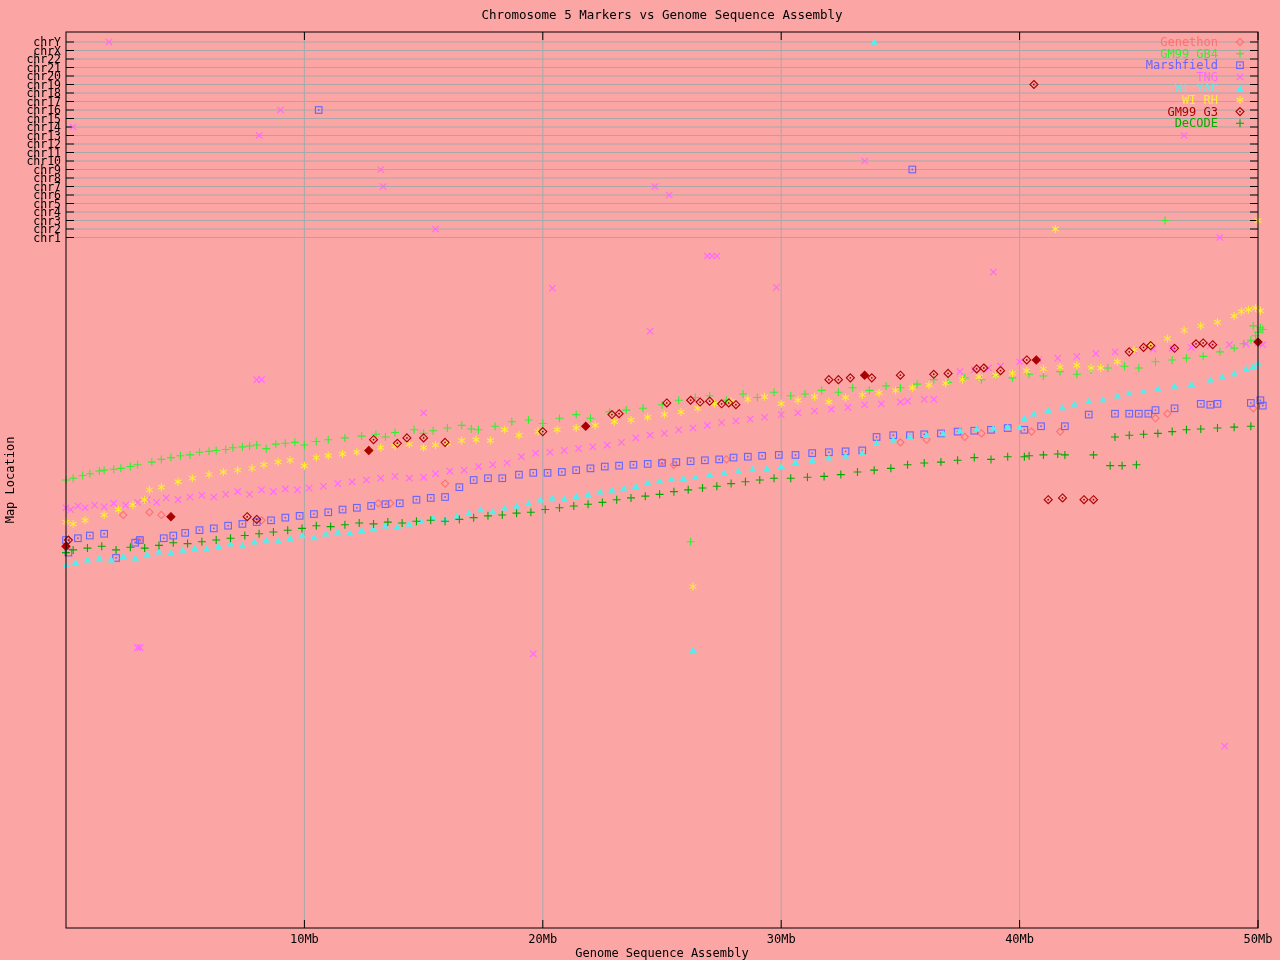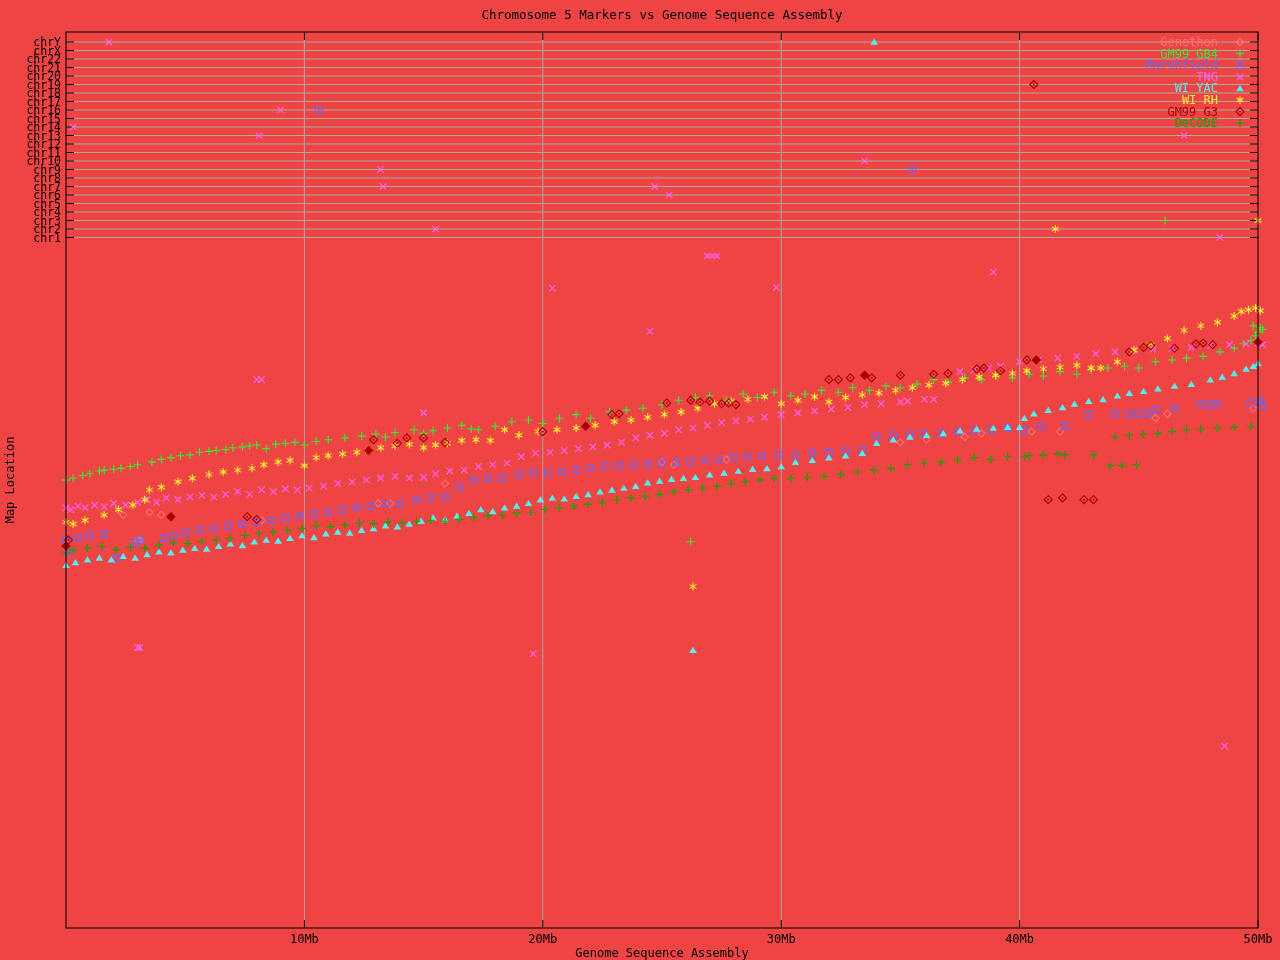--- a/index.html
+++ b/index.html
@@ -1,16 +1,16 @@
 <!DOCTYPE html>
 <html><head>
 <meta charset="utf-8">
 <style>
   html,body{margin:0;padding:0;background:#ffffff;}
-  .page{position:relative;width:1280px;height:960px;background:#ef4444;
+  .page{position:relative;width:1280px;height:960px;background:#fca5a5;
         font-family:"DejaVu Sans Mono","Liberation Mono",monospace;color:#000;}
   svg{position:absolute;left:0;top:0;}
   text{font-family:"DejaVu Sans Mono","Liberation Mono",monospace;}
 </style>
 </head>
 <body>
 <div class="page">
 
 <svg id="plot" width="1280" height="960" viewBox="0 0 1280 960">
   <text id="title" x="662" y="19" text-anchor="middle" font-size="12.5">Chromosome 5 Markers vs Genome Sequence Assembly</text>

